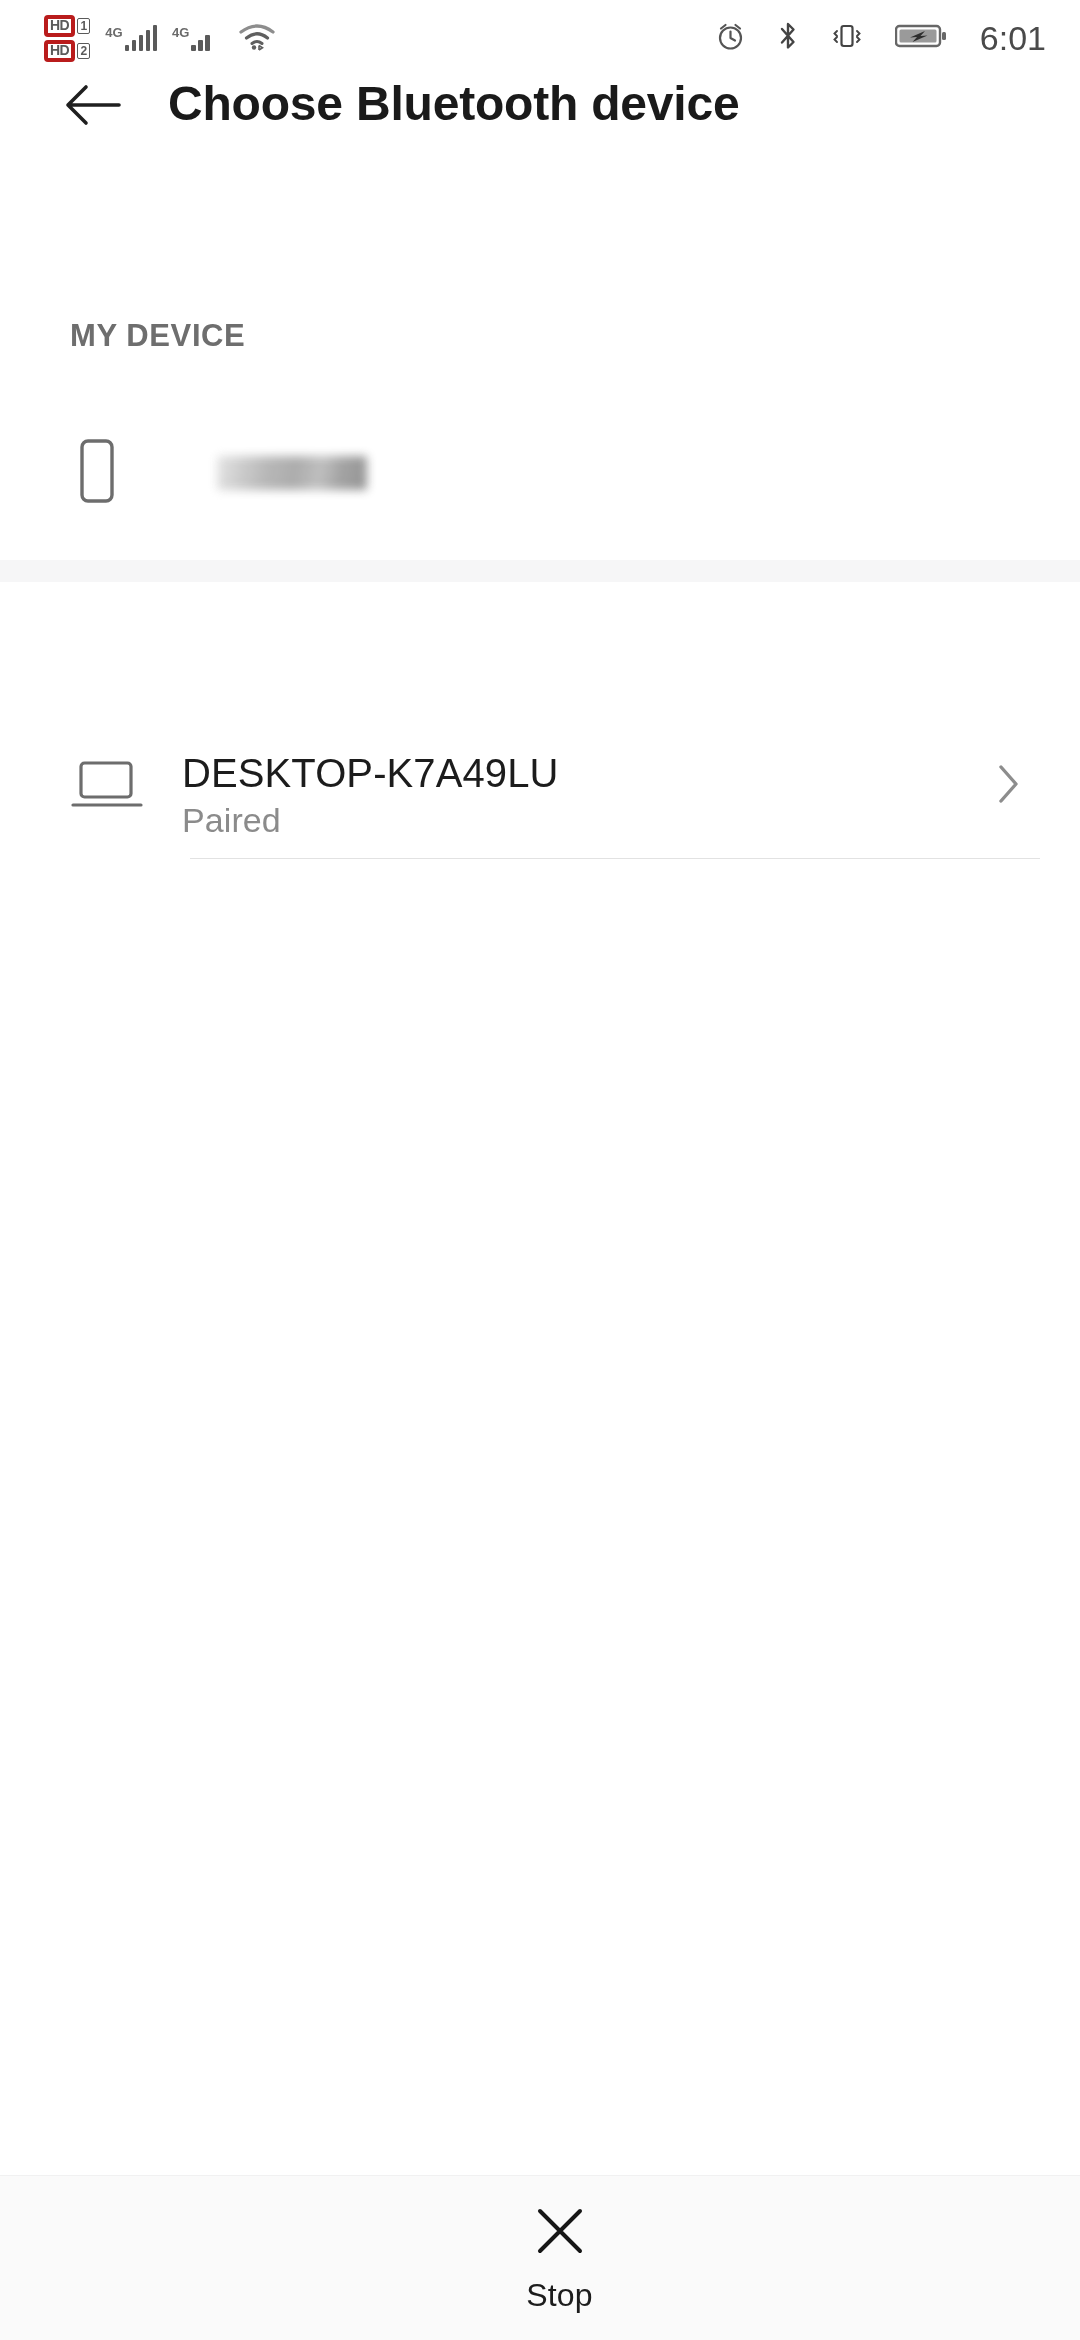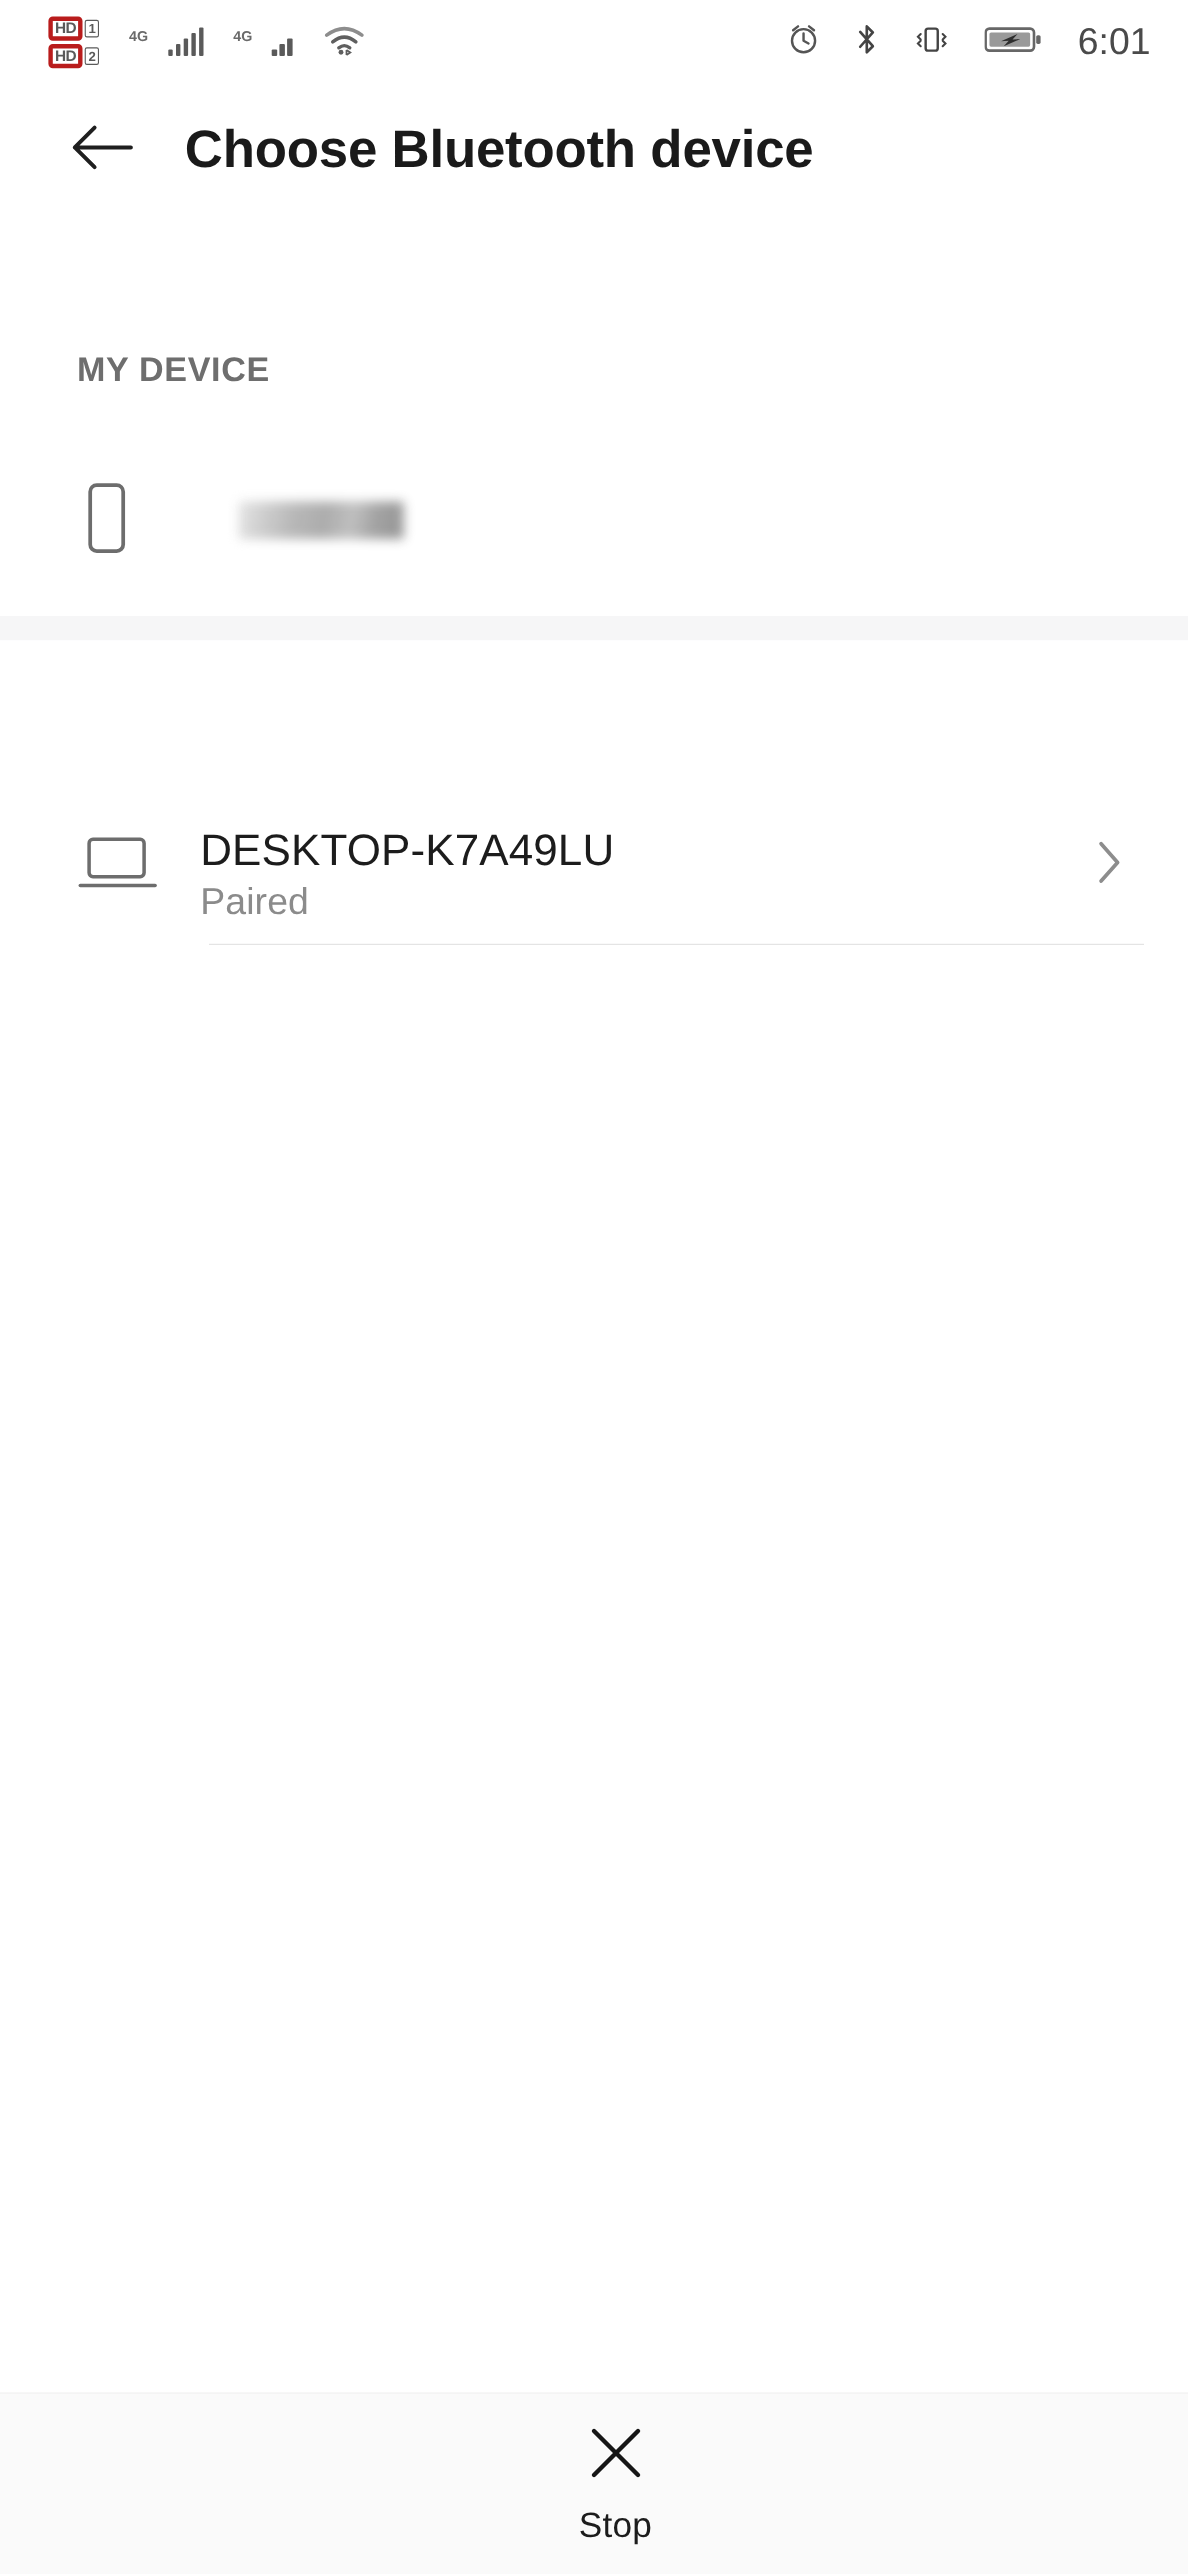--- a/index.html
+++ b/index.html
@@ -27,37 +27,37 @@
     font-size:14px; font-weight:700; color:#5a5a5a;
     border:4px solid #b91c1c; border-radius:4px;
     padding:0px 2px 1px 2px; line-height:13px; letter-spacing:-0.5px;
   }
   .sim-num {
     font-size:12px; font-weight:700; color:#5a5a5a;
     border:1.5px solid #5a5a5a; border-radius:2px;
     width:13px; height:16px; display:flex; align-items:center; justify-content:center;
     line-height:1;
   }
-  .sig-group { display:flex; align-items:flex-start; gap:18px; margin-left:18px; }
+  .sig-group { display:flex; align-items:flex-start; gap:2px; margin-left:6px; }
   .sig-label { font-size:13px; color:#6a6a6a; font-weight:600; align-self:flex-start; margin-bottom:-2px; }
   .bars { display:flex; align-items:flex-end; gap:2.5px; height:26px; }
   .bars i { display:block; width:4.5px; background:#5a5a5a; border-radius:1px; }
   .bars i:nth-child(1){height:6px;} .bars i:nth-child(2){height:11px;}
   .bars i:nth-child(3){height:16px;} .bars i:nth-child(4){height:21px;}
   .bars i:nth-child(5){height:26px;}
   .bars.weak i:nth-child(1){height:6px;} .bars.weak i:nth-child(2){height:11px;}
   .bars.weak i:nth-child(3){height:16px;}
   .bars.weak i:nth-child(4){height:0px;} .bars.weak i:nth-child(5){height:0px;}
 
   .clock { font-size:34px; color:#4a4a4a; letter-spacing:0px; margin-left:2px; }
 
   
   .appbar {
     position:absolute; top:76px; left:0; width:1080px; height:120px;
-    display:flex; align-items:center; padding-left:62px;
+    display:flex; align-items:flex-start; padding-left:62px;
   }
   .back-btn {
     width:62px; height:62px; display:flex; align-items:center; justify-content:center;
     cursor:pointer; flex:none;
   }
   .appbar-title {
     font-size:48px; font-weight:700; color:#1a1a1a;
     margin-left:44px; letter-spacing:-0.2px; white-space:nowrap;
   }
 

